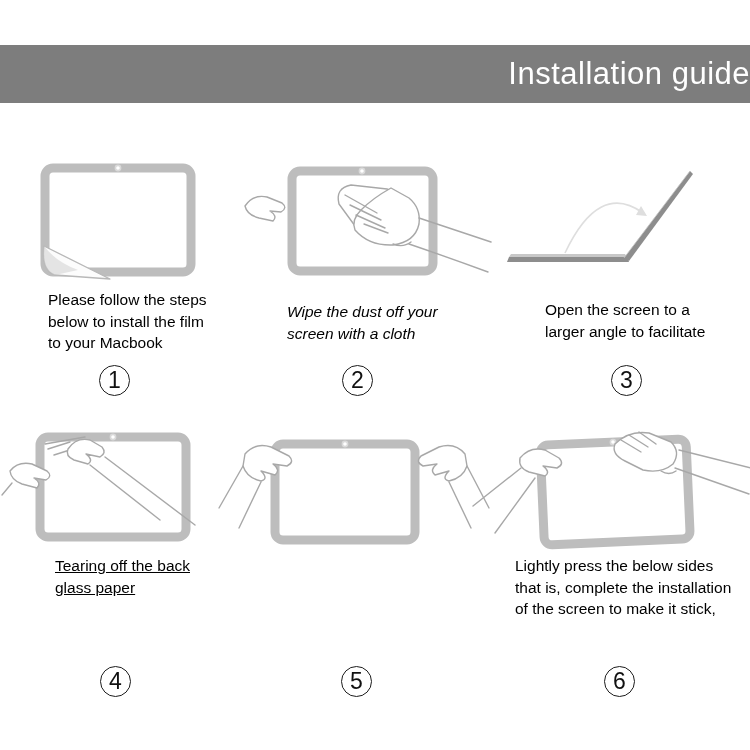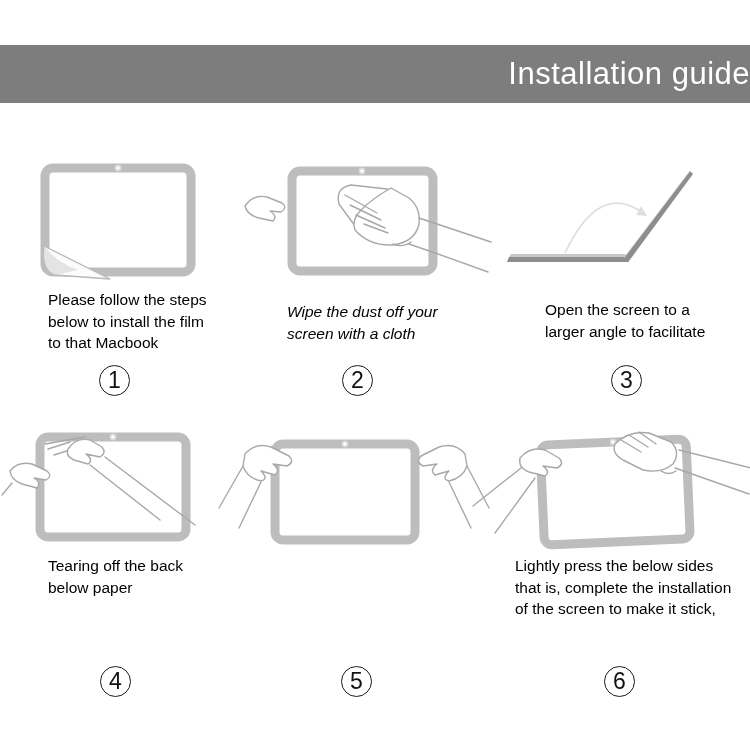--- a/index.html
+++ b/index.html
@@ -104,36 +104,36 @@
     <path class="lineart" d="M184,22 L256,40"></path>
     <path class="lineart" d="M180,40 L254,66"></path>
     <path class="handfill" d="M25,30 Q35,18 50,22 L64,30 Q70,36 62,40 L48,38 Q56,44 50,48 L34,44 Q23,40 25,30 Z"></path>
     <path class="lineart" d="M26,40 L-22,78"></path>
     <path class="lineart" d="M40,50 L0,105"></path>
   </svg>
 
   <div class="caption" style="left:48px; top:289px;">
     <div class="cap-line">Please follow the steps</div>
     <div class="cap-line">below to install the film</div>
-    <div class="cap-line">to that Macbook</div>
+    <div class="cap-line">to your Macbook</div>
   </div>
 
   <div class="caption" style="left:287px; top:301px;font-style:italic;">
     <div class="cap-line">Wipe the dust off your</div>
     <div class="cap-line">screen with a cloth</div>
   </div>
 
   <div class="caption" style="left:545px; top:289px;margin-top:10px;">
     <div class="cap-line">Open the screen to a</div>
     <div class="cap-line">larger angle to facilitate</div>
   </div>
 
-  <div class="caption" style="left:48px; top:555px;">
+  <div class="caption" style="left:55px; top:555px;text-decoration:underline;">
     <div class="cap-line">Tearing off the back</div>
-    <div class="cap-line">below paper</div>
+    <div class="cap-line">glass paper</div>
   </div>
 
 
   <div class="caption" style="left:515px; top:555px;">
     <div class="cap-line">Lightly press the below sides</div>
     <div class="cap-line">that is, complete the installation</div>
     <div class="cap-line">of the screen to make it stick,</div>
   </div>
 
   <div class="num-badge" style="left:99px; top:365px;">

